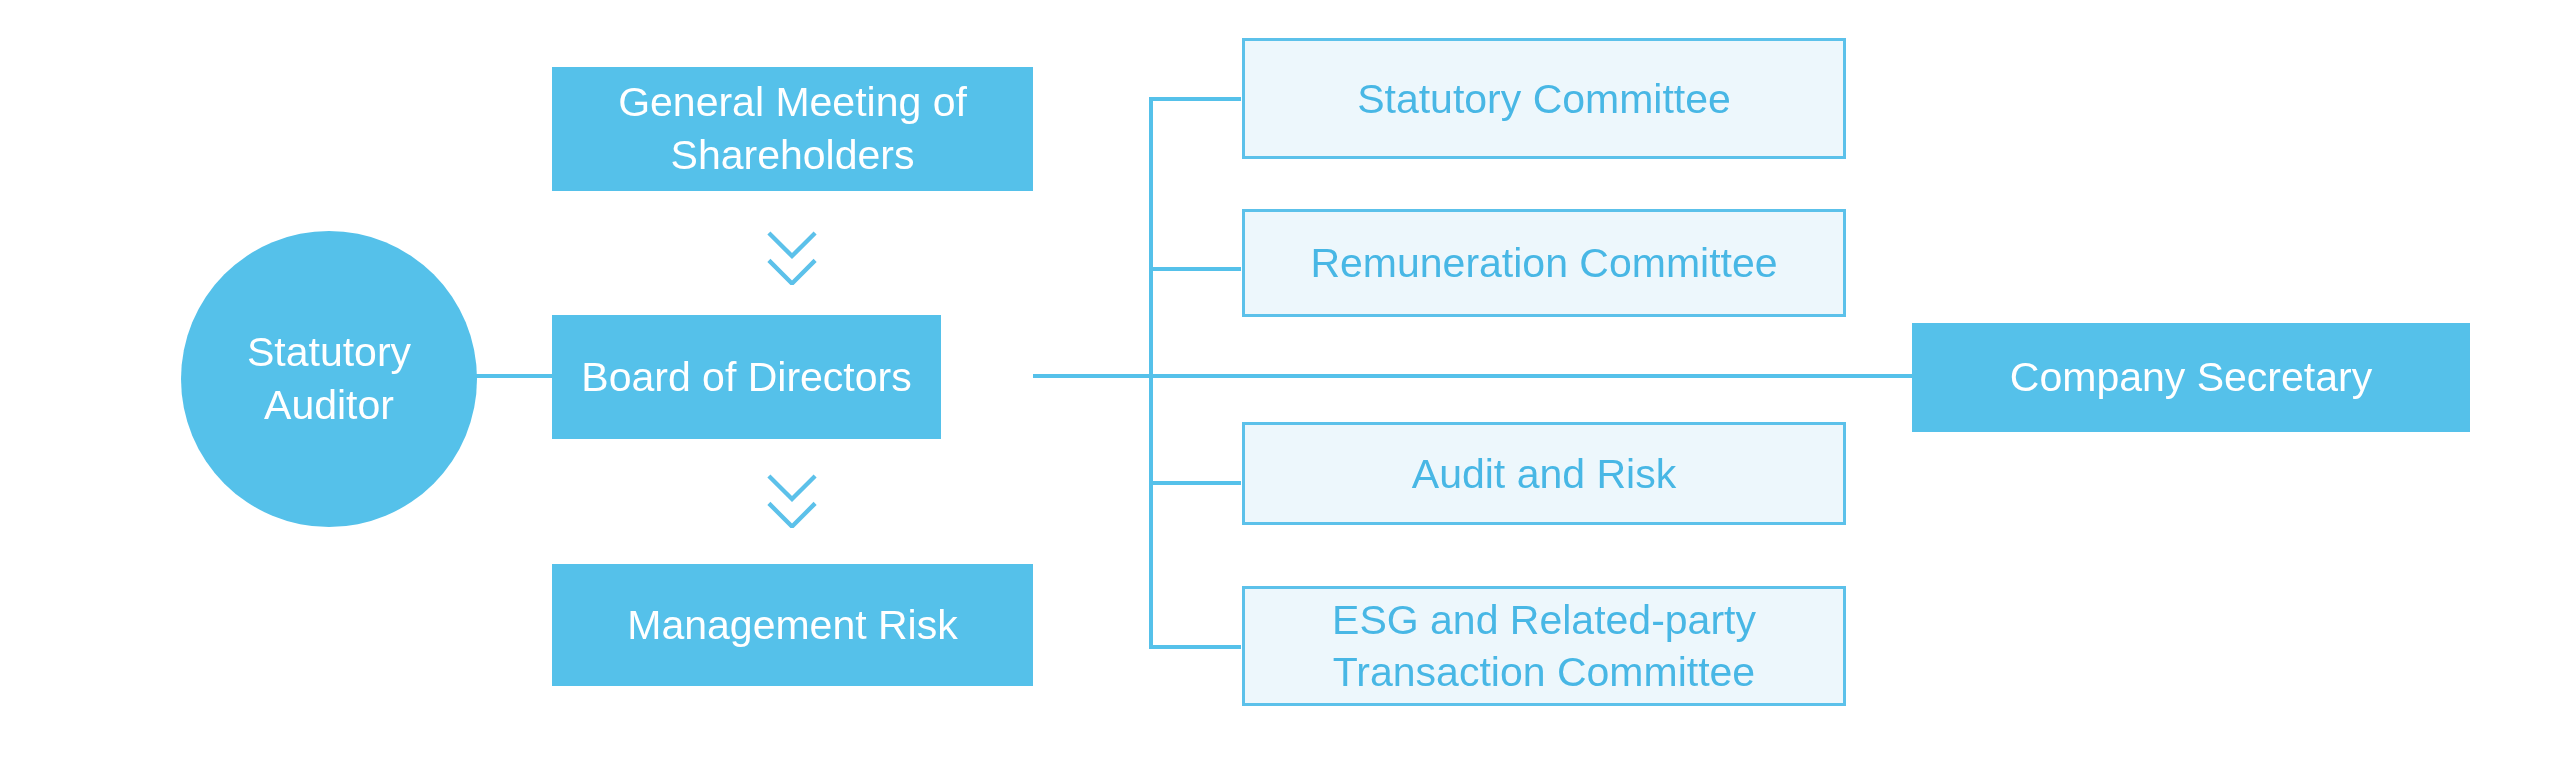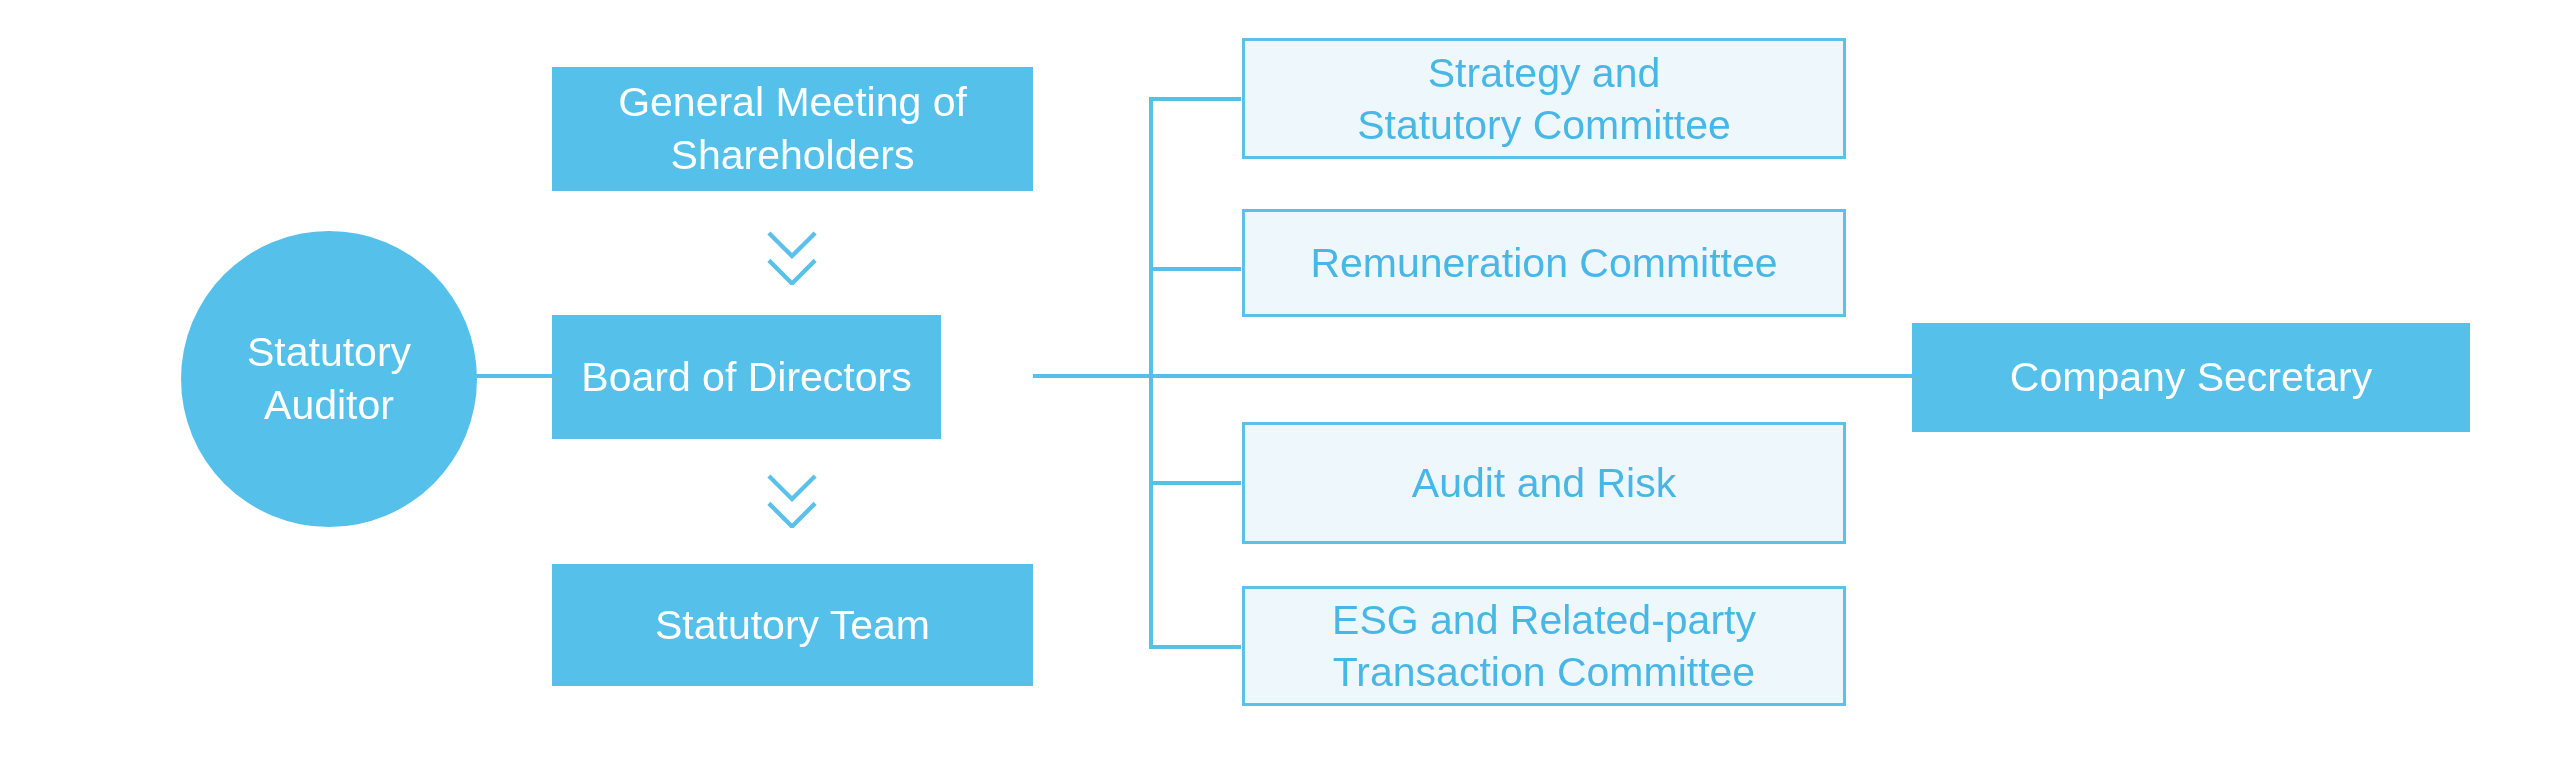--- a/index.html
+++ b/index.html
@@ -91,33 +91,32 @@
   <div class="abs solid-node" style="left:552px; top:315px; width:389px; height:124px;">
     <span class="l">Board of Directors</span>
   </div>
 
   <svg class="abs chevron-icon" style="left:766px; top:473px;" width="52" height="55" viewBox="0 0 72 76" fill="none" stroke="#5CC1EA" stroke-width="6">
     <polyline points="4,4 36,36 68,4"></polyline>
     <polyline points="4,42 36,74 68,42"></polyline>
   </svg>
 
   <div class="abs solid-node" style="left:552px; top:564px; width:481px; height:122px;">
-    <span class="l">Statutory Team</span>
+    <span class="l">Management Risk</span>
   </div>
 
   <div class="abs committee-node" style="left:1242px; top:38px; width:604px; height:121px;">
-    <span class="l">Strategy and</span>
     <span class="l">Statutory Committee</span>
   </div>
 
   <div class="abs committee-node" style="left:1242px; top:209px; width:604px; height:108px;">
     <span class="l">Remuneration Committee</span>
   </div>
 
-  <div class="abs committee-node" style="left:1242px; top:422px; width:604px; height:122px;">
+  <div class="abs committee-node" style="left:1242px; top:422px; width:604px; height:103px;">
     <span class="l">Audit and Risk</span>
   </div>
 
   <div class="abs committee-node" style="left:1242px; top:586px; width:604px; height:120px;">
     <span class="l">ESG and Related-party</span>
     <span class="l">Transaction Committee</span>
   </div>
 
   <div class="abs solid-node" style="left:1912px; top:323px; width:558px; height:109px;">
     <span class="l">Company Secretary</span>

